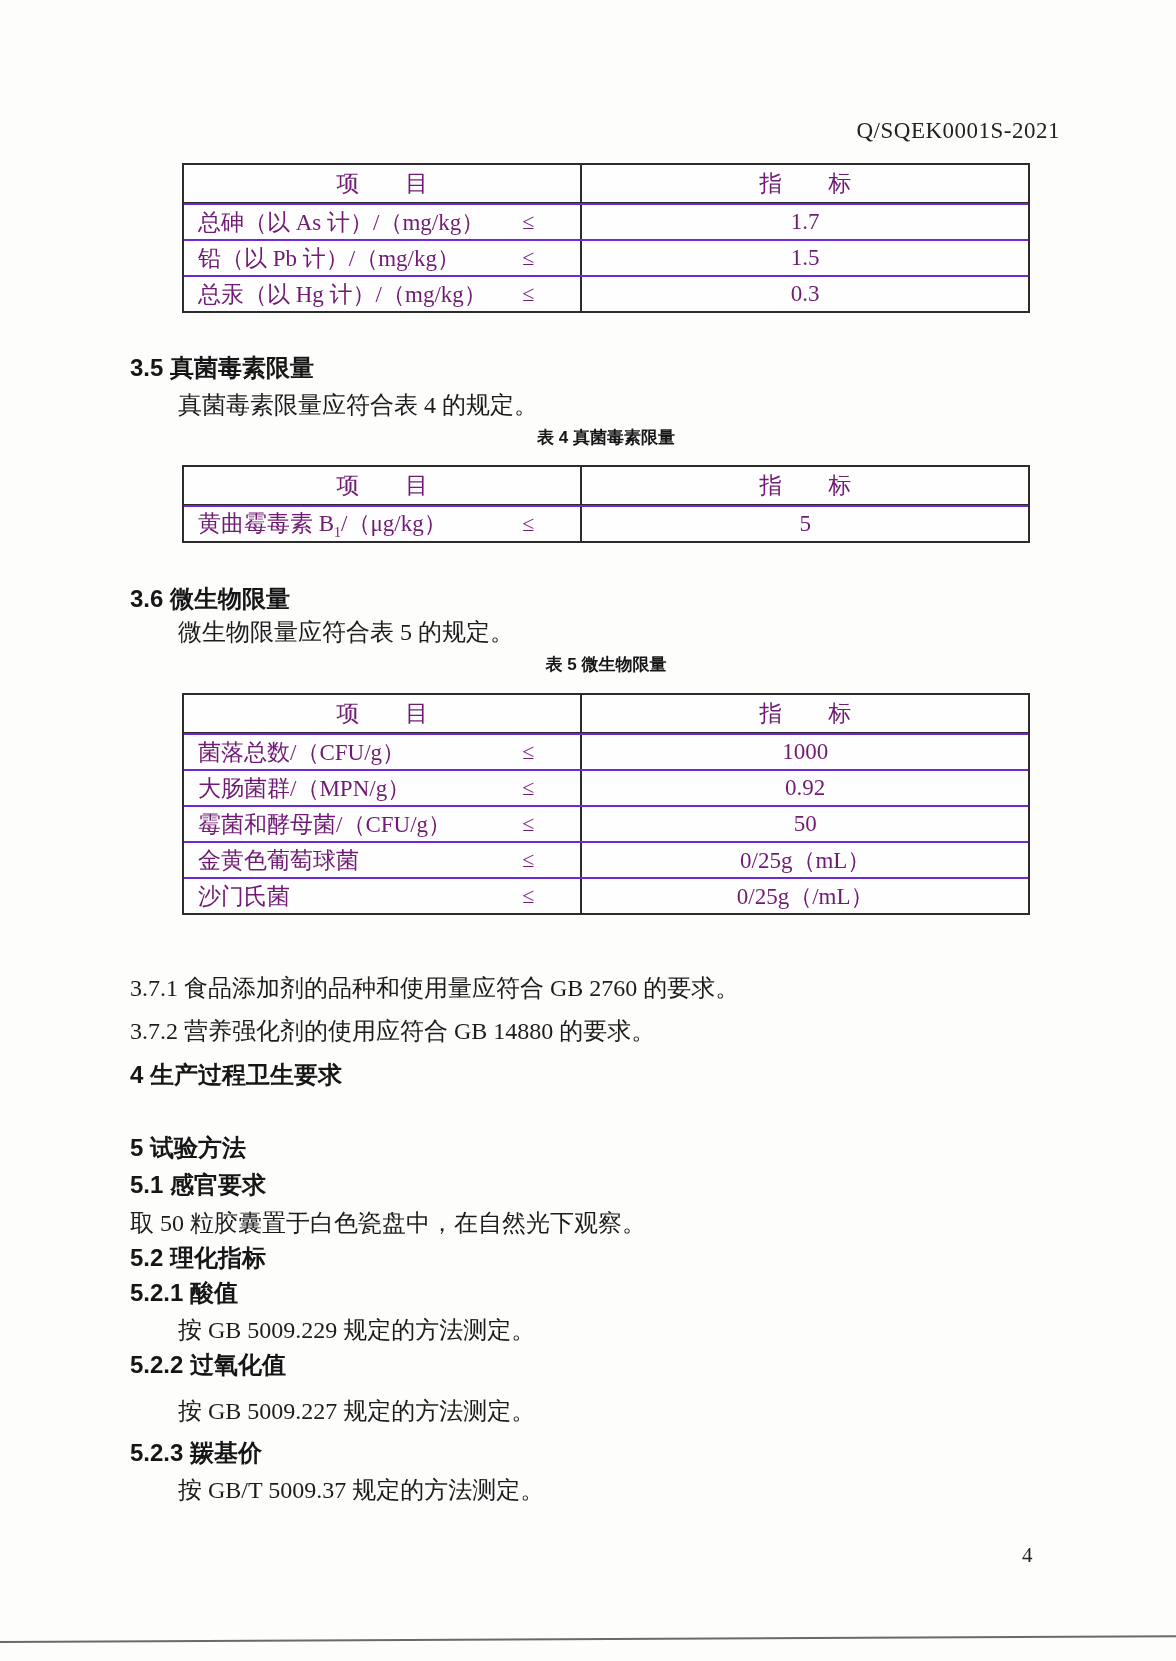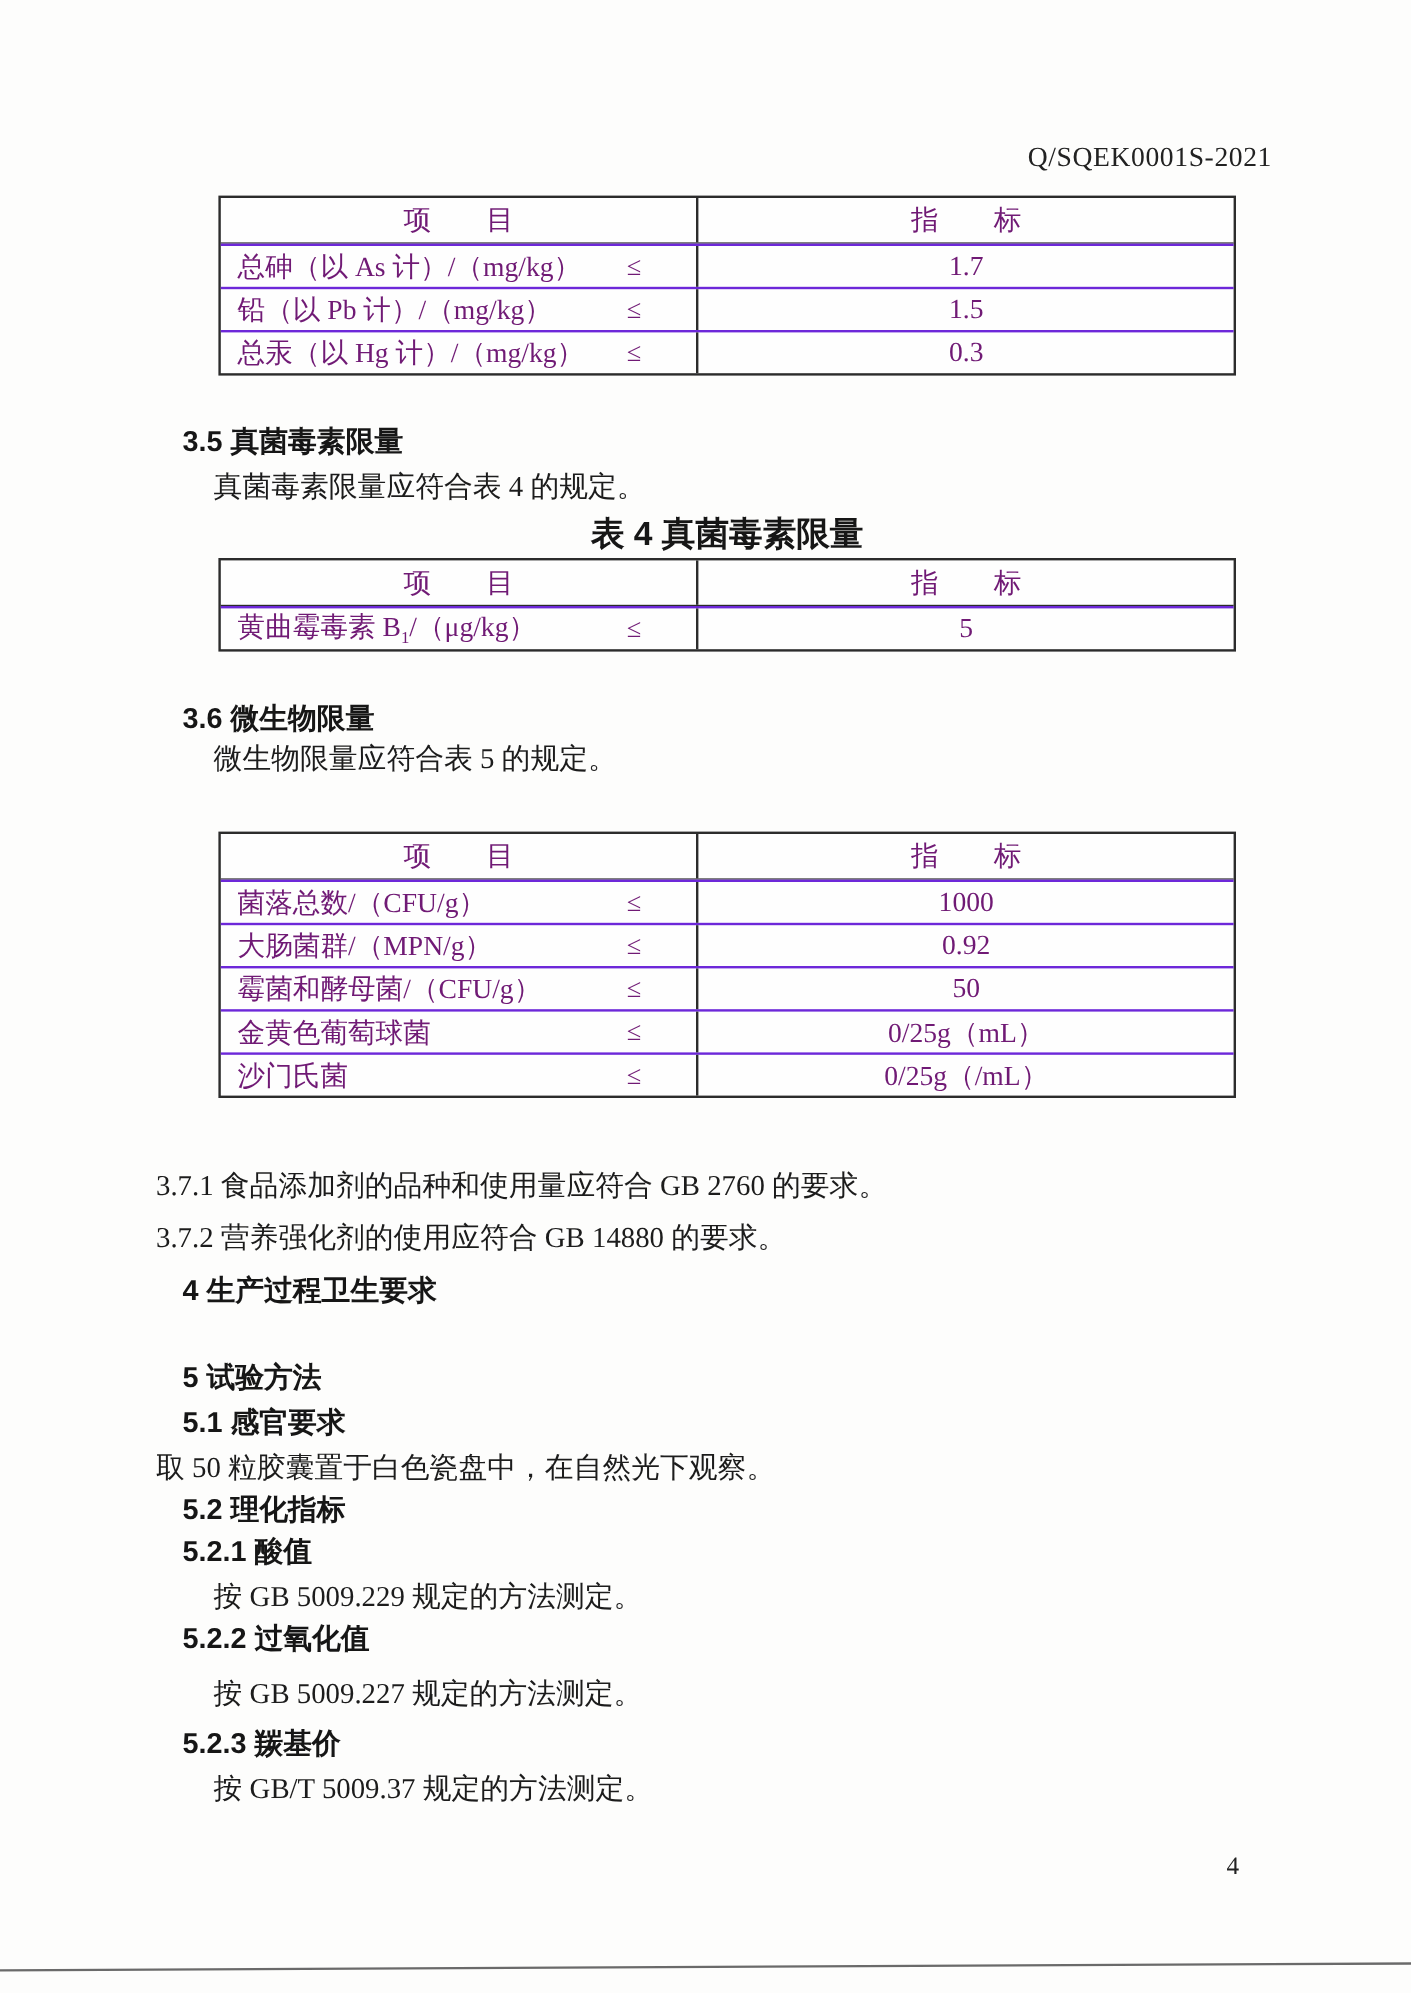--- a/index.html
+++ b/index.html
@@ -27,26 +27,26 @@
   .c1{width:47.2%;border-right:2px solid #2c2c2c;display:flex;align-items:center;box-sizing:border-box;}
   .c2{flex:1;display:flex;align-items:center;justify-content:center;box-sizing:border-box;}
   .th .c1{justify-content:center;}
   .item{padding-left:14px;white-space:nowrap;}
   .op{margin-left:auto;margin-right:46px;font-size:22px;}
   sub{font-size:14px;}
   
   .cap{
     position:absolute;left:182px;width:848px;text-align:center;
     font-family:"Liberation Sans","DejaVu Sans",sans-serif;
-    font-weight:bold;font-size:28px;color:#161616;
+    font-weight:bold;font-size:17px;color:#161616;
   }
   .h{
     position:absolute;left:130px;
     font-family:"Liberation Sans","DejaVu Sans",sans-serif;
-    font-weight:bold;font-size:24px;color:#161616;white-space:nowrap;margin-left:22px;
+    font-weight:bold;font-size:24px;color:#161616;white-space:nowrap;
   }
   .p{
     position:absolute;left:178px;font-size:24px;color:#1c1c1c;white-space:nowrap;
   }
   .p.noindent{left:130px;}
   .page-number{
     position:absolute;top:1543px;left:1022px;font-size:21px;color:#222;
   }
   .scan-line{
     position:absolute;top:1641px;left:-4px;width:1190px;height:2px;
@@ -101,20 +101,21 @@
       <div class="c1">
         <span class="item"><span>黄曲霉毒素 B</span><sub>1</sub><span>/（μg/kg）</span></span>
         <span class="op">≤</span>
       </div>
       <div class="c2">5</div>
     </div>
   </div>
 
   <div class="h" style="top:583px">3.6 微生物限量</div>
   <div class="p" style="top:616px">微生物限量应符合表 5 的规定。</div>
+  <div class="cap" style="top:653px">表 5 微生物限量</div>
 
   <div class="tbl" style="top:693px">
     <div class="tr th">
       <div class="c1">项　　目</div>
       <div class="c2">指　　标</div>
     </div>
     <div class="tr">
       <div class="c1">
           <span class="item">菌落总数/（CFU/g）</span>
           <span class="op">≤</span>

